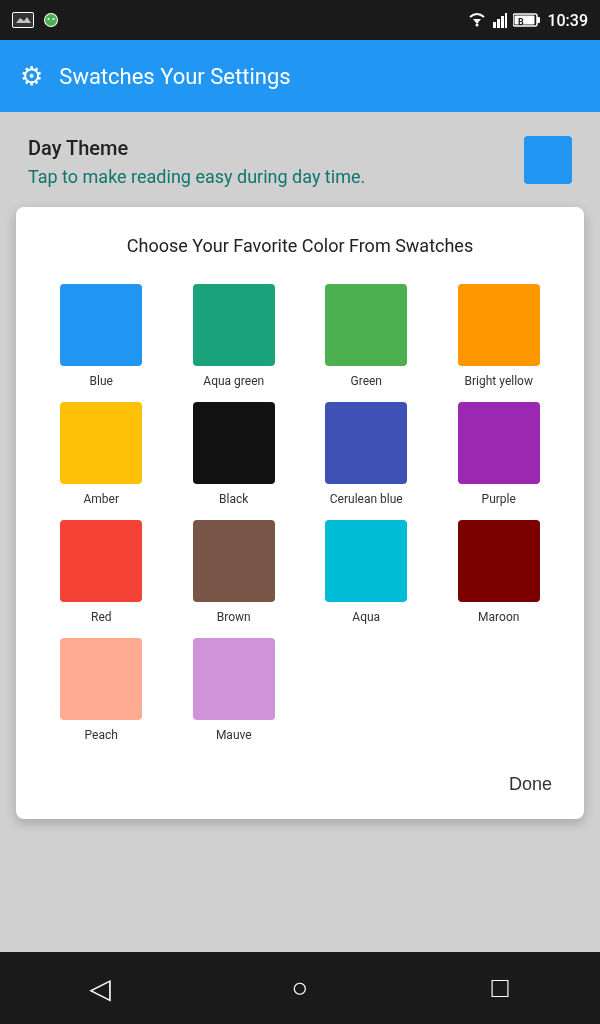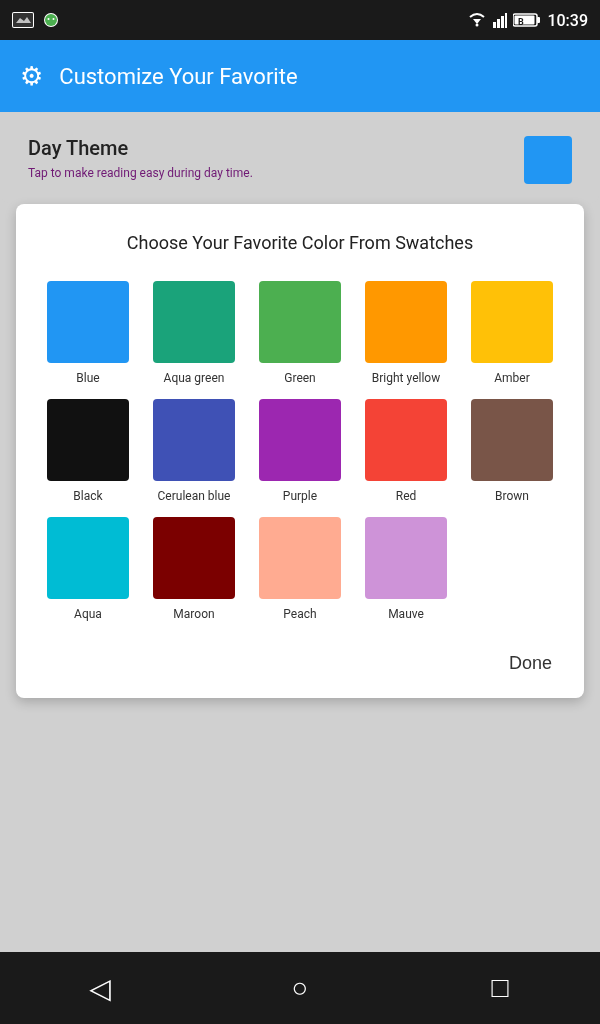--- a/index.html
+++ b/index.html
@@ -65,22 +65,22 @@
       background: #d0d0d0;
       border-radius: 13px;
     }
     .day-theme-text h2 {
       font-size: 20px;
       color: #222;
       font-weight: 500;
       margin-bottom: 6px;
     }
     .day-theme-text p {
-      font-size: 12px;
-      color: #701a75;
+      font-size: 18px;
+      color: #0f766e;
     }
     .day-theme-toggle {
       width: 48px;
       height: 48px;
       background: #2196F3;
       border-radius: 4px;
       flex-shrink: 0;
     }
 
     
@@ -94,21 +94,21 @@
     .dialog-title {
       font-size: 18px;
       color: #222;
       font-weight: 400;
       text-align: center;
       margin-bottom: 28px;
     }
 
     .swatches-grid {
       display: grid;
-      grid-template-columns: repeat(5, 1fr);
+      grid-template-columns: repeat(4, 1fr);
       gap: 14px 10px;
       margin-bottom: 24px;
     }
     .swatch-item {
       display: flex;
       flex-direction: column;
       align-items: center;
       gap: 8px;
       cursor: pointer;
     }
@@ -196,21 +196,21 @@
       <rect x="24" y="5" width="3" height="6" rx="1" fill="white"></rect>
       <rect x="1.5" y="3.5" width="20" height="9" rx="1" fill="white"></rect>
       <text x="5" y="13" font-size="9" fill="#1a1a1a" font-weight="bold">B</text>
     </svg>
     <span style="color:white;font-size:16px;font-weight:500;">10:39</span>
   </div>
 </div>
 
 <div class="app-bar">
   <span class="gear-icon">⚙</span>
-  <span class="app-bar-title">Customize Your Favorite</span>
+  <span class="app-bar-title">Swatches Your Settings</span>
 </div>
 
 <div class="day-theme-section">
   <div class="day-theme-text">
     <h2>Day Theme</h2>
     <p>Tap to make reading easy during day time.</p>
   </div>
   <div class="day-theme-toggle"></div>
 </div>
 

